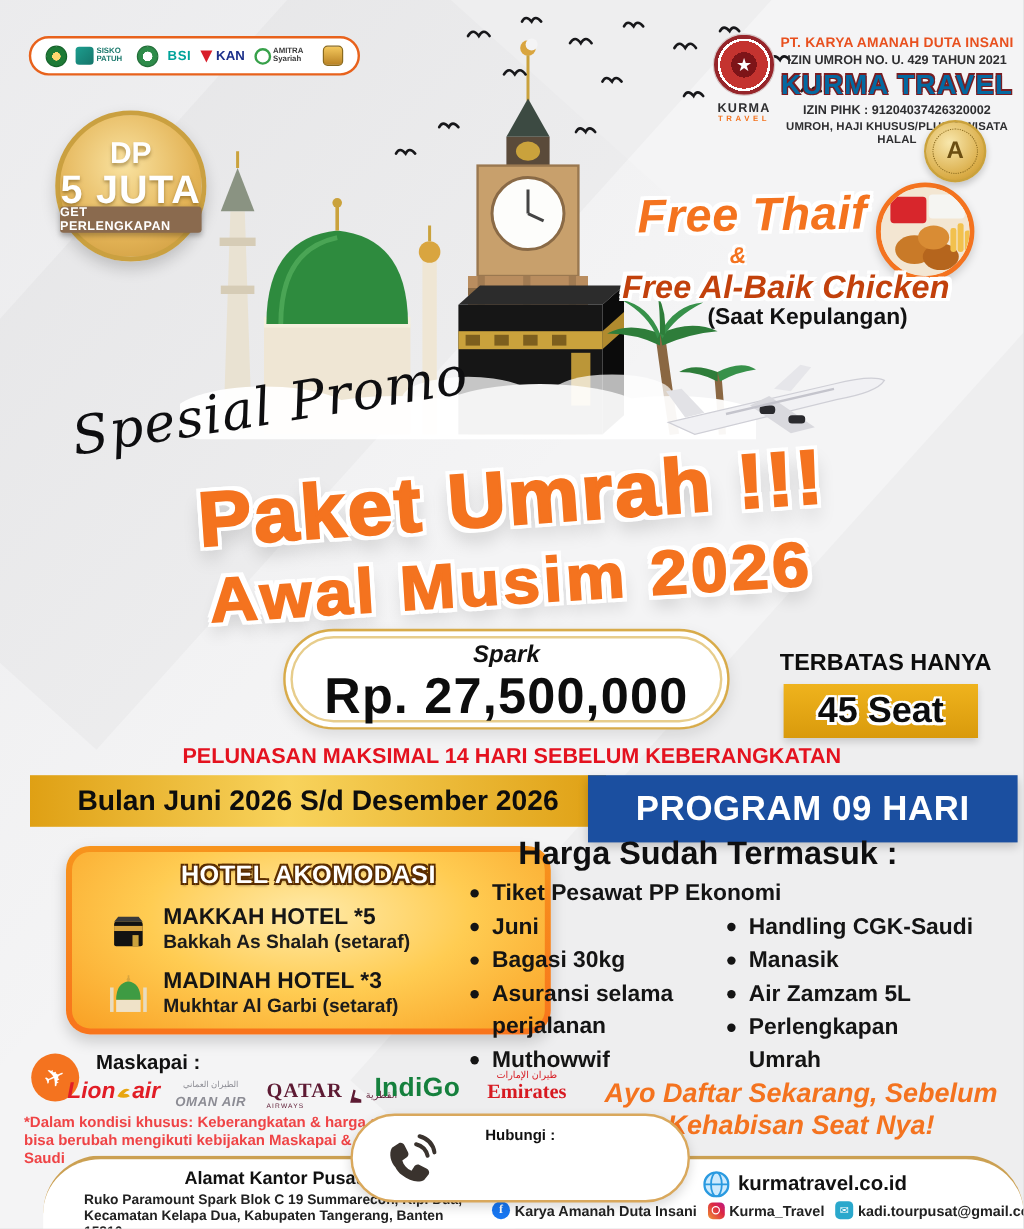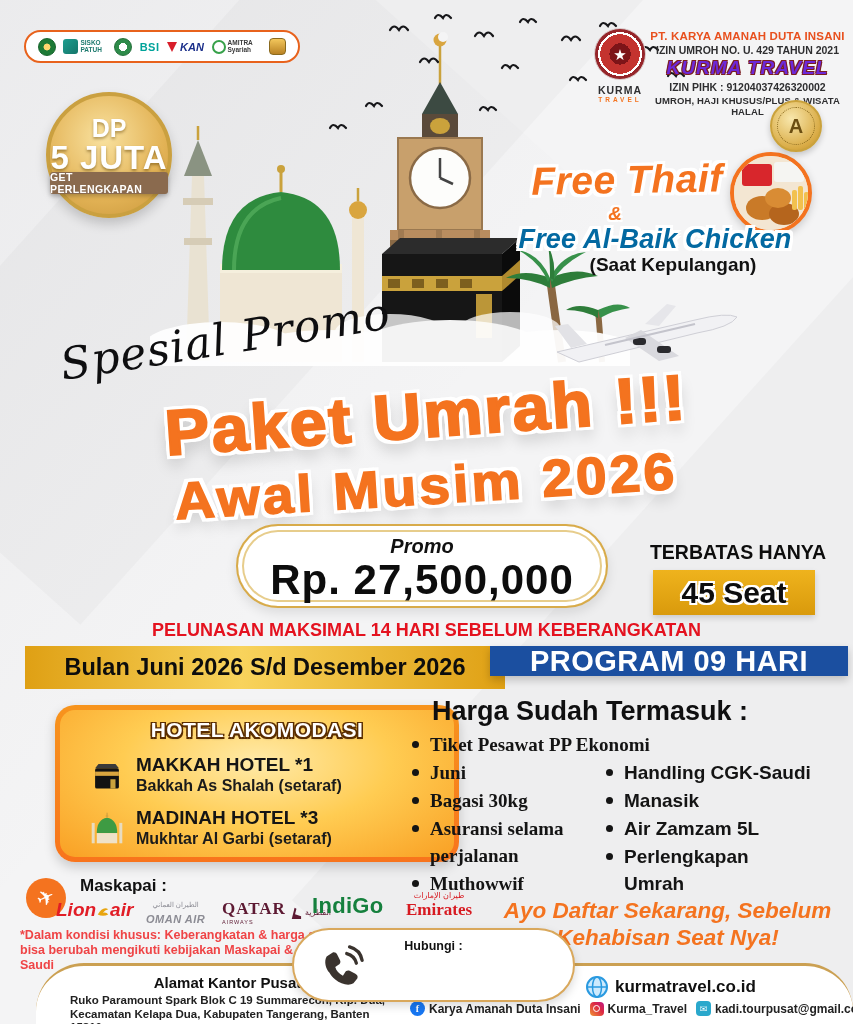--- a/index.html
+++ b/index.html
@@ -26,37 +26,37 @@
   .plogo { display:inline-flex; align-items:center; gap:2px; }
   .pdot { width:18px; height:18px; border-radius:50%; display:inline-block; }
   .pdot.kemenag { background:radial-gradient(circle,#ffd76e 30%, #1d7a36 32%); border:1px solid #14632a; }
   .pdot.seal { background:radial-gradient(circle,#fff 35%, #2e8b4a 37%); border:1px solid #226f39; }
   .pdot.gold { width:17px; height:17px; border-radius:4px; background:linear-gradient(180deg,#f3c75c,#b98224); border:1px solid #8a6a1e; }
   .psq { width:15px; height:15px; border-radius:3px; background:linear-gradient(135deg,#1d9e8f,#15756a); display:inline-block; }
   .ptxt { font-size:6.5px; font-weight:700; color:#1d7a6e; line-height:6.5px; width:26px; }
   .bsi-txt { font-size:11px; font-weight:700; color:#00a39a; letter-spacing:.5px; }
   .kan-wrap { display:inline-flex; align-items:center; }
   .kan-v { width:0; height:0; border-left:5px solid transparent; border-right:5px solid transparent; border-top:10px solid #d81e2a; margin-right:1px; }
-  .kan-txt { font-size:11px; font-weight:700; font-style:italic; color:#1b2f8a; }
+  .kan-txt { font-size:11px; font-weight:700; color:#1b2f8a; }
   .amitra-rings { width:14px; height:14px; border:2px solid #37a14a; border-radius:50%; display:inline-block; }
   .amitra-txt { font-size:6.5px; font-weight:700; color:#3a3a3a; line-height:6.5px; width:34px; }
 
   
   .brand-logo { left:594px; top:28px; width:52px; height:52px; border-radius:50%;
     background:radial-gradient(circle at 50% 50%, #7d1418 0 30%, #c4332f 30% 56%, #ffffff 56% 62%, #96252a 62% 78%, #ffffff 78%);
     border:1px solid #d8c9c9; display:flex; align-items:center; justify-content:center; z-index:5; }
   .brand-star { color:#fff; font-size:15px; line-height:15px; }
   .brand-logo-name { left:586px; top:84px; width:68px; text-align:center; z-index:5; }
   .brand-logo-name .k { font-size:10.5px; font-weight:700; color:#2e2e30; letter-spacing:1px; display:block; }
   .brand-logo-name .t { font-size:6.5px; font-weight:700; color:#f4731f; letter-spacing:3px; display:block; }
   .company { left:645px; top:30px; width:205px; text-align:center; z-index:5; }
   .co-name { font-size:11.5px; font-weight:700; color:#e8501e; letter-spacing:.2px; }
   .co-izin1 { font-size:10.5px; font-weight:700; color:#2e2e30; margin-top:2px; }
-  .co-brand { font-size:19px; font-weight:700; color:#6d28d9; letter-spacing:1px; margin-top:1px;
-    text-shadow:-1px -1px 0 #7a1e22, 1px -1px 0 #7a1e22, -1px 1px 0 #7a1e22, 1px 1px 0 #7a1e22;font-style:italic; }
+  .co-brand { font-size:23px; font-weight:700; color:#0369a1; letter-spacing:1px; margin-top:1px;
+    text-shadow:-1px -1px 0 #7a1e22, 1px -1px 0 #7a1e22, -1px 1px 0 #7a1e22, 1px 1px 0 #7a1e22; }
   .co-izin2 { font-size:10.5px; font-weight:700; color:#2e2e30; margin-top:2px;text-align:center; }
   .co-srv { font-size:9.5px; font-weight:700; color:#2e2e30; margin-top:2px; letter-spacing:.1px; }
 
   
   .medal { left:770px; top:100px; width:52px; height:52px; border-radius:50%;
     background:radial-gradient(circle at 40% 35%, #f8e7ac, #d9ab45 70%, #b98a2a);
     border:2px solid #caa23c; display:flex; align-items:center; justify-content:center;
     box-shadow:0 3px 6px rgba(0,0,0,.2); z-index:5; }
   .medal-inner { width:38px; height:38px; border-radius:50%; border:1px dotted #8a6a1e;
     display:flex; align-items:center; justify-content:center; }
@@ -77,21 +77,21 @@
   .birds { left:270px; top:10px; width:440px; height:130px; z-index:1; }
   .plane { left:545px; top:298px; width:205px; height:80px; z-index:2; }
 
   
   .free1 { left:512px; top:158px; width:230px; text-align:center; font-size:39px; font-weight:700; font-style:italic;
     color:#f4731f; z-index:4; transform:rotate(-1deg); letter-spacing:.5px;
     text-shadow:-3px -3px 0 #fff,3px -3px 0 #fff,-3px 3px 0 #fff,3px 3px 0 #fff,0 -3px 0 #fff,0 3px 0 #fff,-3px 0 0 #fff,3px 0 0 #fff; }
   .free-amp { left:595px; top:203px; width:40px; text-align:center; font-size:19px; font-weight:700; font-style:italic; color:#f4731f; z-index:4;
     text-shadow:-2px -2px 0 #fff,2px -2px 0 #fff,-2px 2px 0 #fff,2px 2px 0 #fff; }
   .free2 { left:500px; top:224px; width:310px; text-align:center; font-size:27px; font-weight:700; font-style:italic;
-    color:#0369a1; z-index:4; letter-spacing:.2px;
+    color:#c2410c; z-index:4; letter-spacing:.2px;
     text-shadow:-3px -3px 0 #fff,3px -3px 0 #fff,-3px 3px 0 #fff,3px 3px 0 #fff,0 -3px 0 #fff,0 3px 0 #fff,-3px 0 0 #fff,3px 0 0 #fff; }
   .free-note { left:548px; top:254px; width:250px; text-align:center; font-size:19px; font-weight:700; color:#111; z-index:4; }
   .chicken { left:730px; top:152px; width:82px; height:82px; border-radius:50%; border:4px solid #f4731f;
     overflow:hidden; background:#f3e6d2; z-index:3; box-shadow:0 3px 8px rgba(0,0,0,.18); }
 
   
   .script-line { left:58px; top:308px; width:400px; font-family:"DejaVu Serif", serif; font-style:italic;
     font-size:44px; color:#0e0e10; transform:rotate(-9deg); letter-spacing:1px; z-index:4; }
   .h1 { left:36px; top:378px; width:780px; text-align:center; font-size:64px; font-weight:700; letter-spacing:2px;
     color:#f4731f; -webkit-text-stroke:2px #f4731f; transform:rotate(-4deg) scaleX(1.04); z-index:4;
@@ -113,42 +113,42 @@
   .seatbox span { font-size:30px; font-weight:700; color:#0d0d0d;
     text-shadow:-2px -2px 0 #fff,2px -2px 0 #fff,-2px 2px 0 #fff,2px 2px 0 #fff,0 -2px 0 #fff,0 2px 0 #fff; }
 
   .deadline { left:60px; top:620px; width:733px; text-align:center; font-size:18px; font-weight:700; color:#e4121f; z-index:4; }
 
   
   .bar-gold { left:25px; top:646px; width:480px; height:43px;
     background:linear-gradient(90deg,#dfa014,#f8d35c 45%,#dfa014);
     display:flex; align-items:center; justify-content:center; z-index:4;
     font-size:23.5px; font-weight:700; color:#0d0d0d; }
-  .bar-blue { left:490px; top:646px; width:358px; height:30px; background:#1b4fa0;
+  .bar-blue { left:490px; top:646px; width:358px; height:56px; background:#1b4fa0;
     display:flex; align-items:center; justify-content:center; z-index:4;
     font-size:29px; font-weight:700; color:#fff; letter-spacing:.5px; box-shadow:0 4px 8px rgba(0,0,0,.2); }
 
   
   .hotelbox { left:55px; top:705px; width:404px; height:157px; border-radius:20px; padding:5px;
     background:linear-gradient(180deg,#f7941d,#f8741c); box-shadow:0 5px 12px rgba(0,0,0,.18); z-index:4; }
   .hotelbox-inner { width:100%; height:100%; border-radius:15px;
     background:radial-gradient(ellipse at 50% 35%, #ffeaa8 0%, #ffcc52 48%, #f9a024 100%); padding:8px 12px 0 12px; }
   .hotel-title { text-align:center; font-size:21px; font-weight:700; color:#fff; letter-spacing:.4px;
     text-shadow:-1.5px -1.5px 0 #5a2d00,1.5px -1.5px 0 #5a2d00,-1.5px 1.5px 0 #5a2d00,1.5px 1.5px 0 #5a2d00,0 2px 2px rgba(0,0,0,.3); }
   .hotel-row { display:flex; align-items:center; gap:12px; margin-top:12px; padding-left:18px; }
   .hotel-ic { width:34px; height:34px; flex:0 0 34px; }
   .hotel-name { font-size:19px; font-weight:700; color:#151515; line-height:22px; }
   .hotel-detail { font-size:16px; font-weight:700; color:#1b1b1b; line-height:19px; }
 
   
   .inc-title { left:405px; top:696px; width:370px; text-align:center; font-size:27px; font-weight:700; color:#0f0f10; z-index:4; }
   .inc-col { z-index:4; list-style:none; }
   .inc-col li { position:relative; padding-left:22px; font-size:19px; font-weight:700; color:#141414; line-height:27px; margin-bottom:1px; }
   .inc-col li::before { content:""; position:absolute; left:4px; top:10px; width:7px; height:7px; border-radius:50%; background:#141414; }
-  .inc-left { left:408px; top:731px; width:210px;font-family:Liberation Serif, serif; }
+  .inc-left { left:388px; top:731px; width:210px; }
   .inc-left li:first-child { white-space:nowrap; }
   .inc-right { left:602px; top:759px; width:185px; }
   .inc-right li:first-child { white-space:nowrap;text-align:center; }
 
   
   .mask-icon { left:26px; top:878px; width:40px; height:40px; border-radius:50%; background:#f4731f;
     display:flex; align-items:center; justify-content:center; z-index:4; }
   .mask-icon span { color:#fff; font-size:21px; transform:rotate(-25deg); }
   .mask-label { left:80px; top:876px; font-size:17px; font-weight:700; color:#111; z-index:4; }
   .air { z-index:4; white-space:nowrap; }
@@ -368,21 +368,21 @@
   <div class="abs free1">Free Thaif</div>
   <div class="abs free-amp">&amp;</div>
   <div class="abs free2">Free Al-Baik Chicken</div>
   <div class="abs free-note">(Saat Kepulangan)</div>
 
   <div class="abs script-line">Spesial Promo</div>
   <div class="abs h1">Paket Umrah !!!</div>
   <div class="abs h2">Awal Musim 2026</div>
 
   <div class="abs price-pill">
-    <div class="price-label">Promo</div>
+    <div class="price-label">Spark</div>
     <div class="price-value">Rp. 27,500,000</div>
   </div>
   <div class="abs terbatas">TERBATAS HANYA</div>
   <div class="abs seatbox">
     <span>45 Seat</span>
   </div>
 
   <div class="abs deadline">PELUNASAN MAKSIMAL 14 HARI SEBELUM KEBERANGKATAN</div>
 
   <div class="abs bar-gold">Bulan Juni 2026 S/d Desember 2026</div>
@@ -392,21 +392,21 @@
     <div class="hotelbox-inner">
       <div class="hotel-title">HOTEL AKOMODASI</div>
       <div class="hotel-row">
         <svg class="hotel-ic" viewBox="0 0 40 40">
           <polygon points="6,12 34,12 30,7 10,7" fill="#3a3a3a"></polygon>
           <rect x="6" y="12" width="28" height="24" rx="2" fill="#121212"></rect>
           <rect x="6" y="16" width="28" height="5" fill="#d9a53f"></rect>
           <rect x="24" y="25" width="6" height="11" fill="#caa23c"></rect>
         </svg>
         <div>
-          <div class="hotel-name">MAKKAH HOTEL *1</div>
+          <div class="hotel-name">MAKKAH HOTEL *5</div>
           <div class="hotel-detail">Bakkah As Shalah (setaraf)</div>
         </div>
       </div>
       <div class="hotel-row">
         <svg class="hotel-ic" viewBox="0 0 40 40">
           <rect x="8" y="26" width="24" height="12" fill="#efe2c8"></rect>
           <path d="M8 26 Q8 10 20 8 Q32 10 32 26 Z" fill="#3e9b43"></path>
           <rect x="2" y="14" width="3.5" height="24" fill="#e8dcc0"></rect>
           <rect x="34.5" y="14" width="3.5" height="24" fill="#e8dcc0"></rect>
           <rect x="19.3" y="2" width="1.6" height="6" fill="#d9a53f"></rect>

